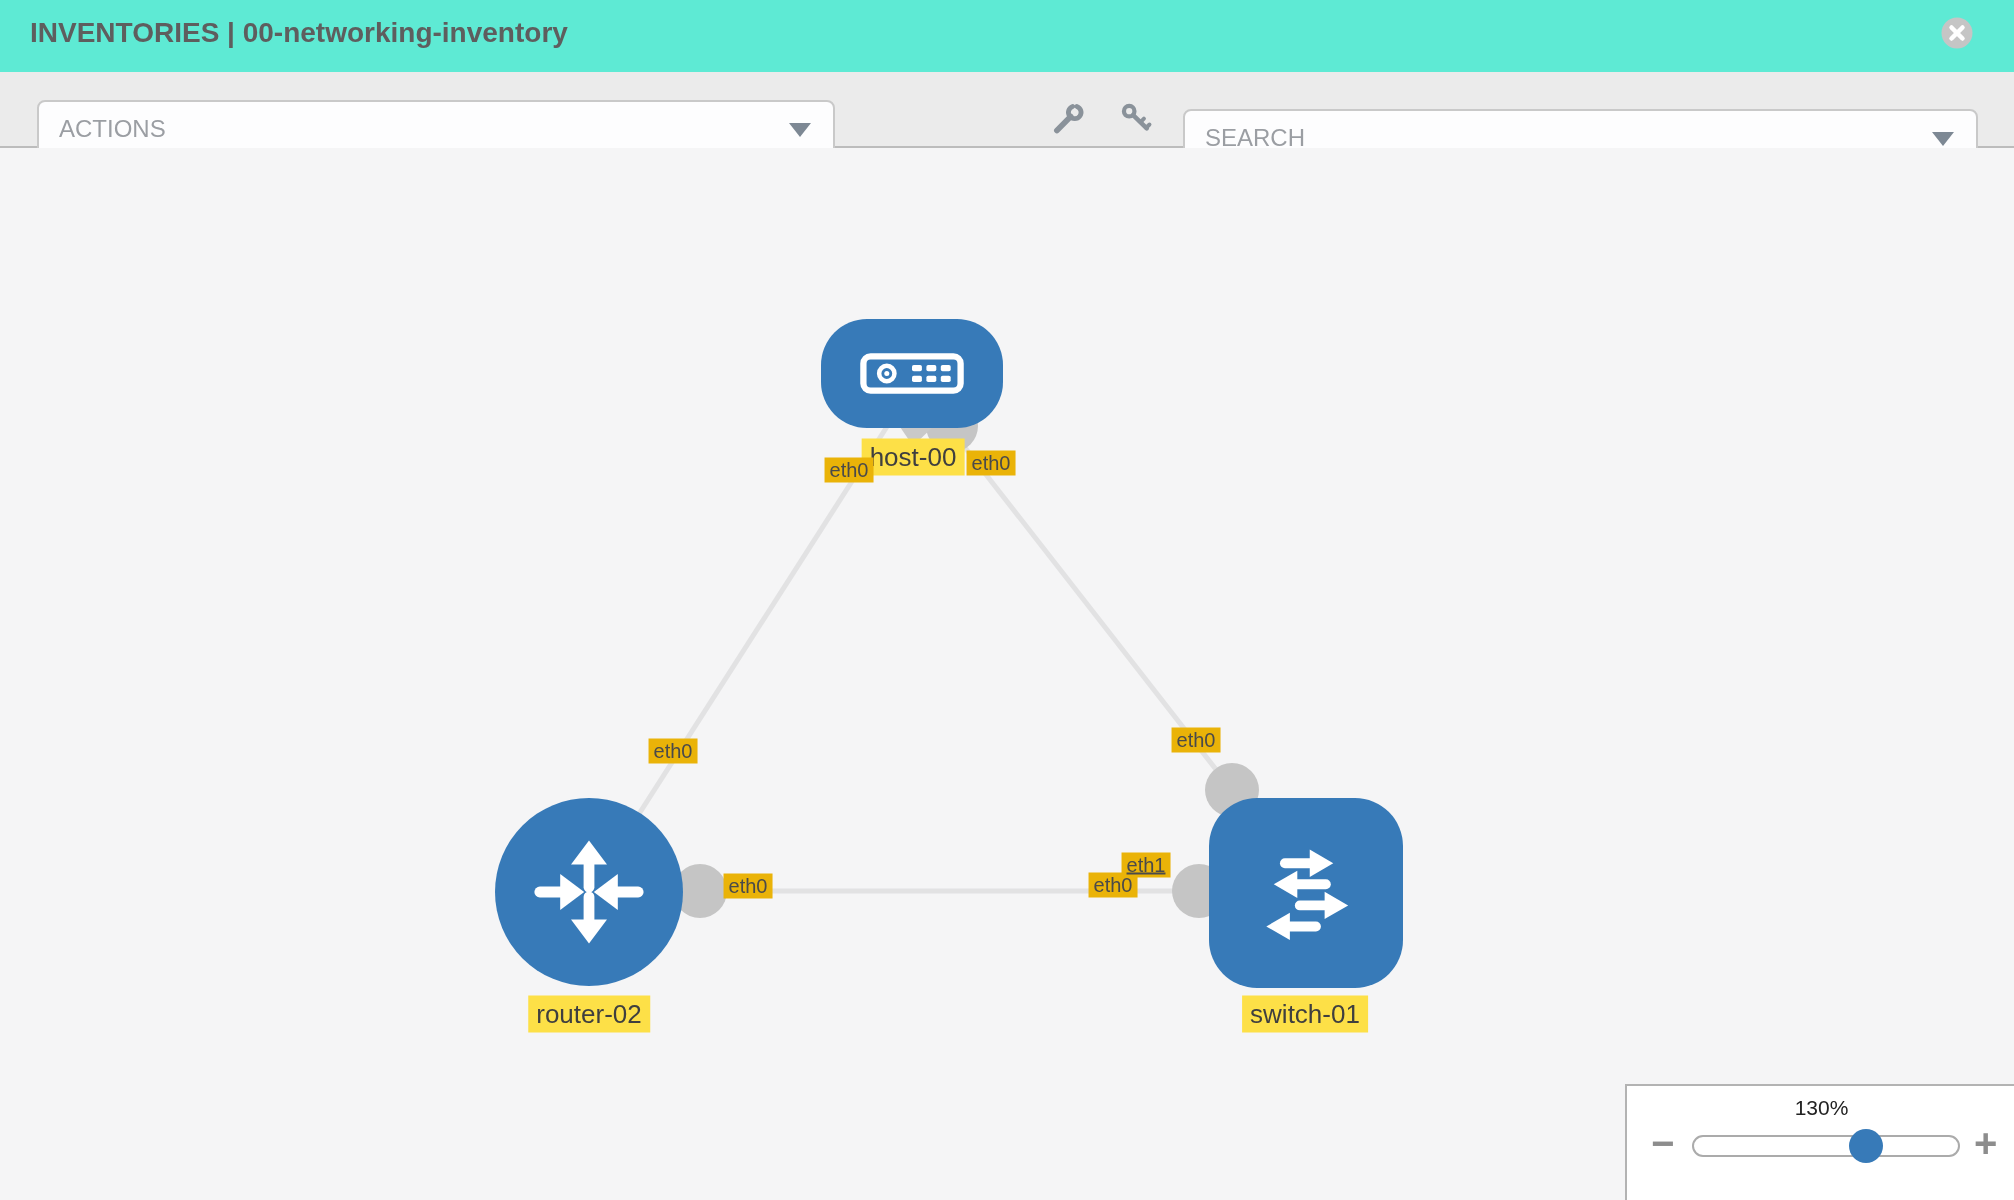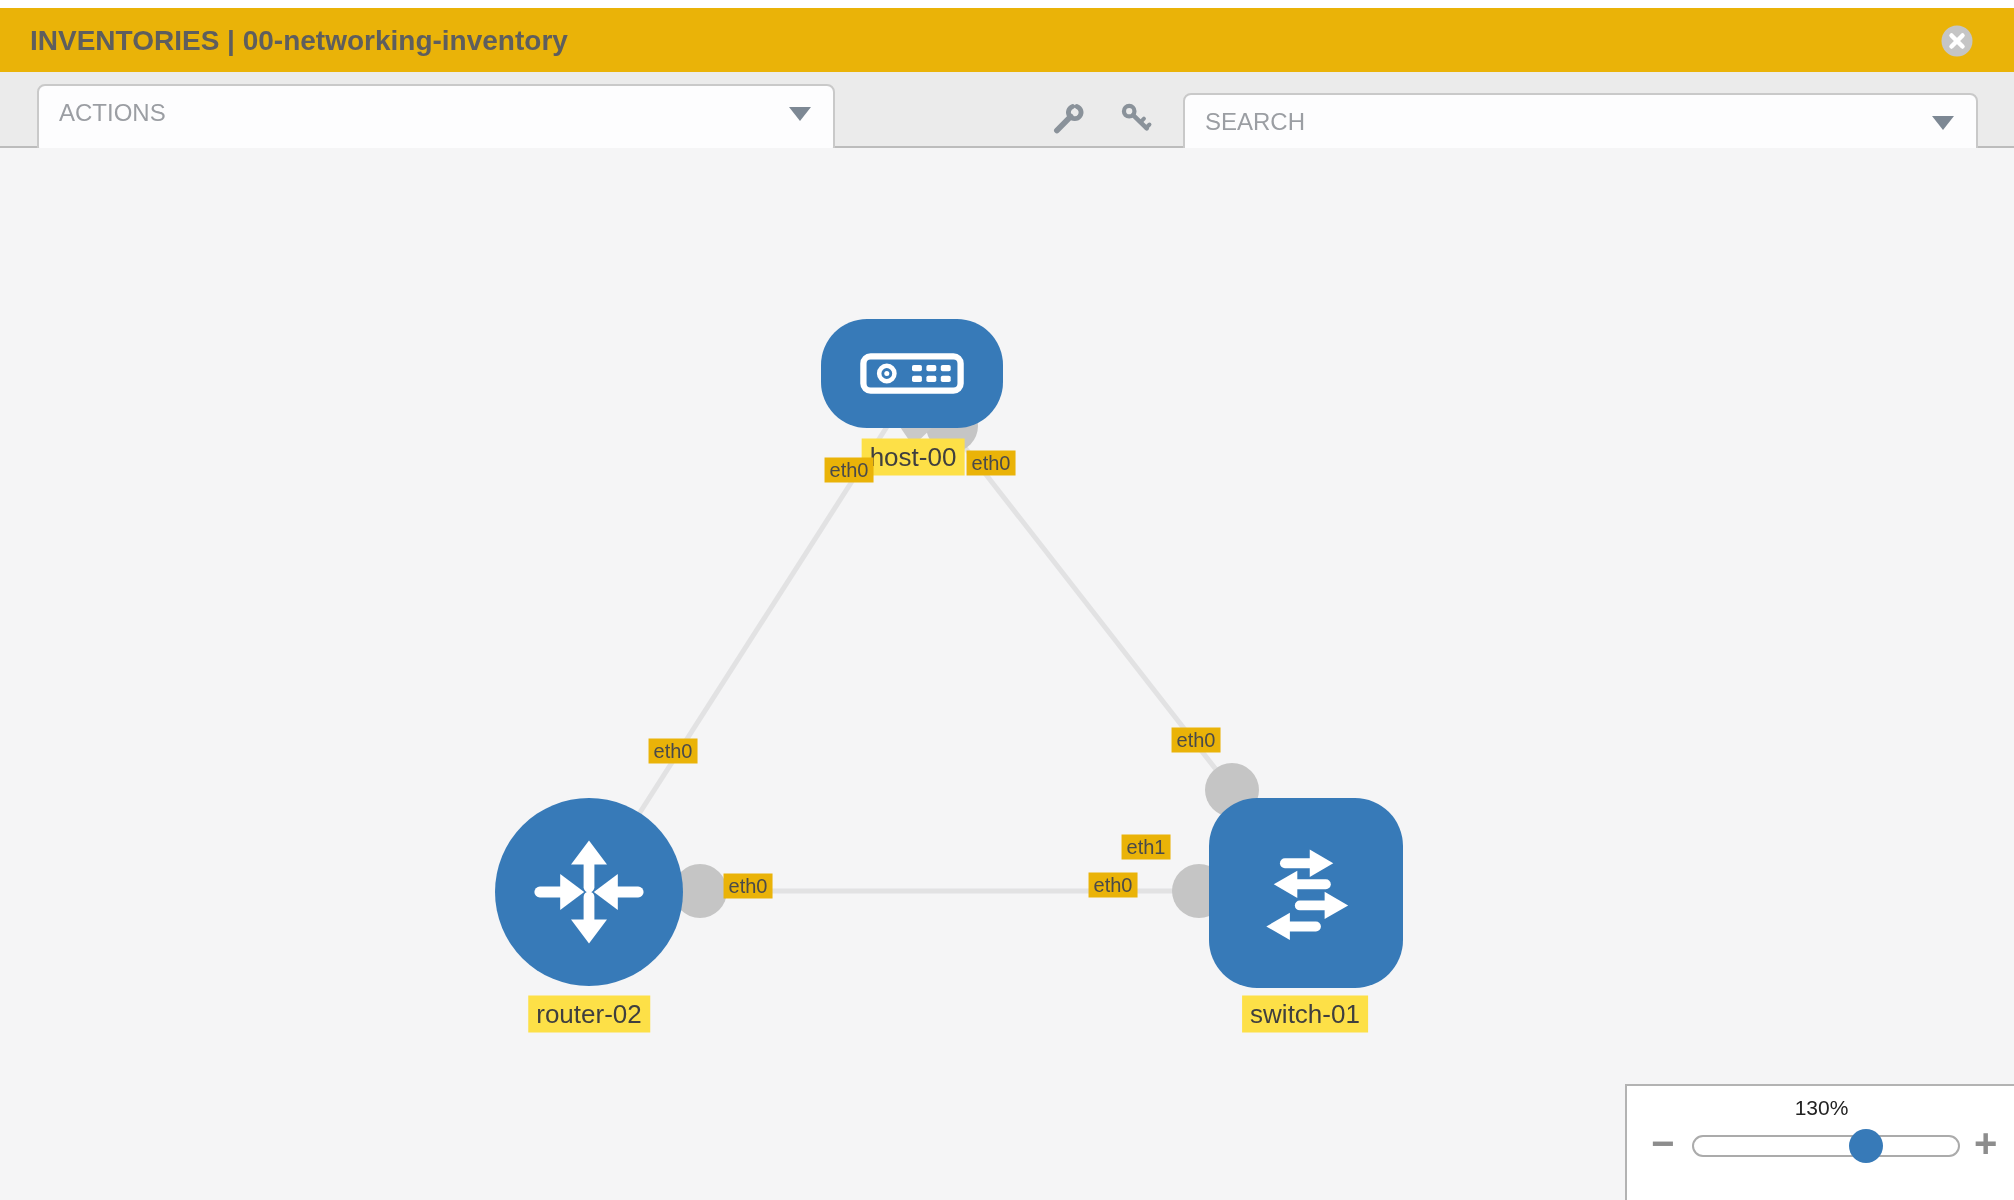--- a/index.html
+++ b/index.html
@@ -1,28 +1,28 @@
 <!DOCTYPE html>
 <html><head>
 <meta charset="utf-8">
 <style>
   * { margin:0; padding:0; box-sizing:border-box; }
   html,body { width:2014px; height:1200px; overflow:hidden; background:#fff;
               font-family:"Liberation Sans", sans-serif; }
 
   
-  .header { position:absolute; left:0; top:8px; width:2014px; height:72px; background:#eab308; }
+  .header { position:absolute; left:0; top:0; width:2014px; height:72px; background:#5eead4; }
   .header-title { position:absolute; left:30px; top:0; height:72px; line-height:66px;
                   font-size:28px; font-weight:700; color:#5e5e5e; }
   .close-btn { position:absolute; left:1941px; top:17px; width:32px; height:32px; cursor:pointer; }
 
   
   .toolbar { position:absolute; left:0; top:72px; width:2014px; height:76px;
              background:#ebebeb; border-bottom:2px solid #bcbcbc; }
-  .select-box { position:absolute; top:12px; height:71px; background:#fdfdfe;
+  .select-box { position:absolute; top:28px; height:71px; background:#fdfdfe;
                 border:2px solid #c9c9c9; border-radius:8px; }
   .select-box .sel-label { position:absolute; left:20px; top:0; line-height:54px;
                            font-size:24px; color:#9b9ea3; }
   .caret { position:absolute; right:22px; top:21px; width:0; height:0;
            border-left:11px solid transparent; border-right:11px solid transparent;
            border-top:14px solid #7d8894; }
   .actions-box { left:37px; width:798px; }
   .search-box  { left:1183px; width:795px;margin-top:9px; }
   .tool-icon { position:absolute; top:29px; cursor:pointer; }
   .tool-icon.wrench { left:1050px; }
@@ -163,21 +163,21 @@
   <div class="node-label" style="left:913px; top:309px;">host-00</div>
   <div class="node-label" style="left:589px; top:866px;">router-02</div>
   <div class="node-label" style="left:1305px; top:866px;">switch-01</div>
 
   <div class="port-label" style="left:849px;  top:322px;">eth0</div>
   <div class="port-label" style="left:991px;  top:315px;">eth0</div>
   <div class="port-label" style="left:673px;  top:603px;">eth0</div>
   <div class="port-label" style="left:1196px; top:592px;">eth0</div>
   <div class="port-label" style="left:748px;  top:738px;">eth0</div>
   <div class="port-label" style="left:1113px; top:737px;">eth0</div>
-  <div class="port-label" style="left:1146px; top:699px;">eth1</div>
+  <div class="port-label" style="left:1146px; top:717px;text-decoration:underline;">eth1</div>
 
   <div class="zoom-panel">
     <div class="zoom-value">130%</div>
     <div class="zoom-minus">−</div>
     <div class="zoom-track">
       <div class="zoom-thumb"></div>
     </div>
     <div class="zoom-plus">+</div>
   </div>
 

